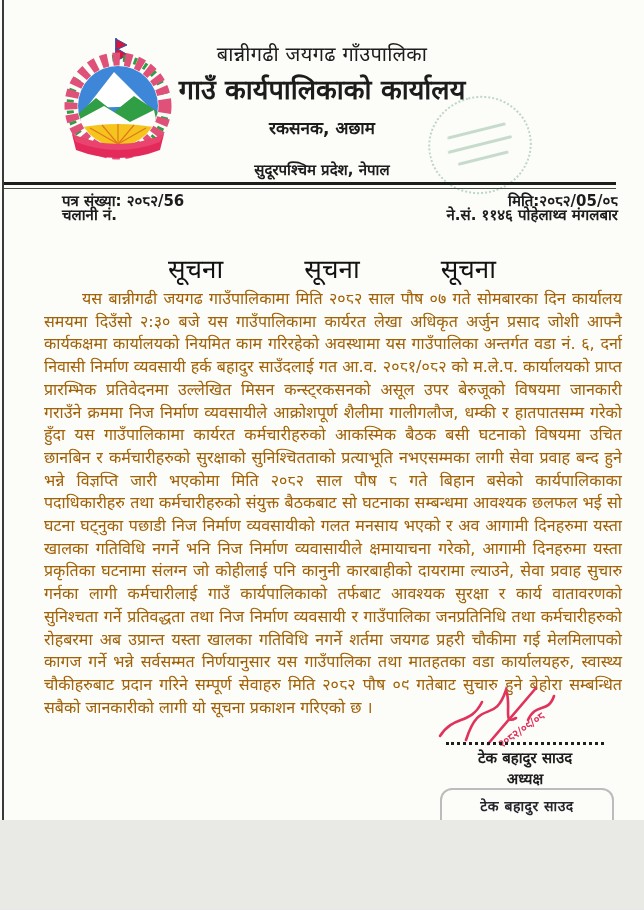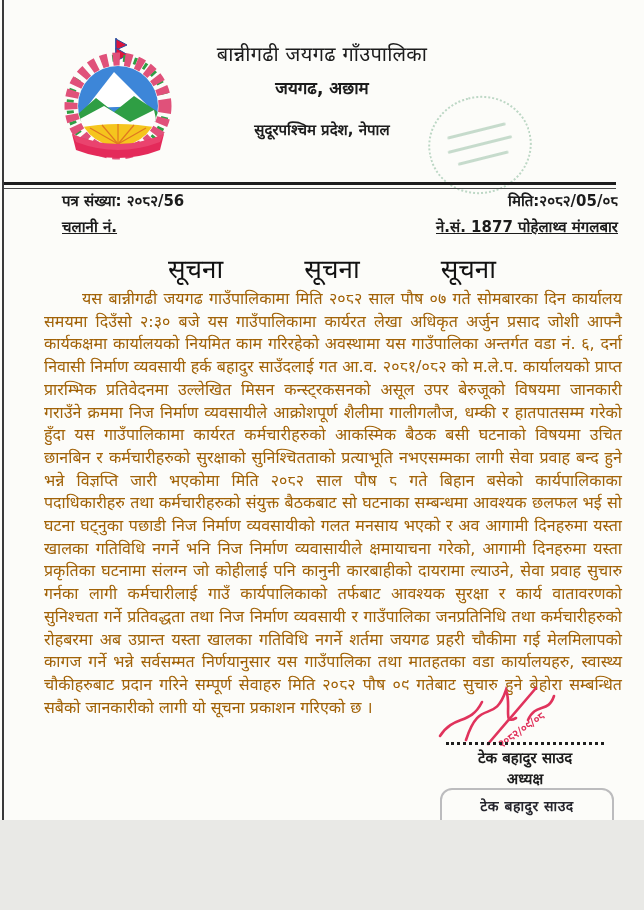--- a/index.html
+++ b/index.html
@@ -22,21 +22,21 @@
   
   #seal{left:428px;top:96px;width:104px;height:98px;opacity:.33;transform:rotate(-14deg);}
   #seal .ring{position:absolute;inset:0;border:2px dotted #3f8f5f;border-radius:50%;}
   #seal .l{position:absolute;left:18%;height:3px;background:#5a9a72;border-radius:2px;filter:blur(.6px);}
   
   #rule-top{left:4px;top:182px;width:612px;height:3px;border-top:3px solid #1d1d1d;border-bottom:1px solid #4a4a4a;}
   #rule-bottom{left:4px;top:844px;width:636px;height:2px;border-top:2px solid #2b2b2b;border-bottom:1px solid #2b2b2b;}
   
   .meta-row{left:62px;width:556px;display:flex;justify-content:space-between;font-size:15px;font-weight:bold;}
   #meta1{top:190px;}
-  #meta2{top:216px;text-decoration:underline;}
+  #meta2{top:204px;}
   
   #notice-row{left:168px;top:250px;width:328px;display:flex;justify-content:space-between;
     font-size:26px;font-weight:normal;color:#111;}
   
   #body-text{left:44px;top:288px;width:578px;font-size:16px;line-height:22.7px;
     text-align:justify;text-indent:38px;color:#a16207;}
   
   #sig-svg{left:432px;top:680px;width:170px;height:70px;}
   #dotline{left:446px;top:742px;width:158px;border-top:3px dotted #1f1f1f;}
   #sig-name{left:420px;top:747px;width:210px;text-align:center;font-size:15px;font-weight:bold;}
@@ -87,40 +87,41 @@
         <line x1="62" y1="108" x2="90" y2="92"></line>
       </g>
     </g>
 
     <path d="M16,98 Q62,118 108,98 L104,114 Q62,130 20,114 Z" fill="#e42a5a"></path>
     <path d="M16,98 Q62,118 108,98 L104,106 Q62,122 20,106 Z" fill="#f05c82" opacity=".5"></path>
   </svg>
 
   <div class="abs" id="letterhead">
     <div id="muni-name">बान्नीगढी जयगढ गाँउपालिका</div>
-    <div id="addr1">जयगढ, अछाम</div>
+    <div id="office-name">गाउँ कार्यपालिकाको कार्यालय</div>
+    <div id="addr1">रकसनक, अछाम</div>
     <div id="addr2">सुदूरपश्चिम प्रदेश, नेपाल</div>
   </div>
 
   <div class="abs" id="seal">
     <div class="ring"></div>
     <div class="l" style="top:34%;width:58%;left:21%"></div>
     <div class="l" style="top:48%;width:64%;left:18%"></div>
     <div class="l" style="top:62%;width:50%;left:25%"></div>
   </div>
 
   <div class="abs" id="rule-top"></div>
 
   <div class="abs meta-row" id="meta1">
     <span>पत्र संख्या: २०८२/56</span>
     <span>मिति:२०८२/05/०८</span>
   </div>
   <div class="abs meta-row" id="meta2">
     <span>चलानी नं.</span>
-    <span>ने.सं. 1877 पोहेलाथ्व मंगलबार</span>
+    <span>ने.सं. ११४६ पोहेलाथ्व मंगलबार</span>
   </div>
 
   <div class="abs" id="notice-row">
     <span>सूचना</span>
     <span>सूचना</span>
     <span>सूचना</span>
   </div>
 
   <div class="abs" id="body-text">यस बान्नीगढी जयगढ गाउँपालिकामा मिति २०८२ साल पौष ०७ गते सोमबारका दिन कार्यालय समयमा दिउँसो २:३० बजे यस गाउँपालिकामा कार्यरत लेखा अधिकृत अर्जुन प्रसाद जोशी आफ्नै कार्यकक्षमा कार्यालयको नियमित काम गरिरहेको अवस्थामा यस गाउँपालिका अन्तर्गत वडा नं. ६, दर्ना निवासी निर्माण व्यवसायी हर्क बहादुर साउँदलाई गत आ.व. २०८१/०८२ को म.ले.प. कार्यालयको प्राप्त प्रारम्भिक प्रतिवेदनमा उल्लेखित मिसन कन्स्ट्रकसनको असूल उपर बेरुजूको विषयमा जानकारी गराउँने क्रममा निज निर्माण व्यवसायीले आक्रोशपूर्ण शैलीमा गालीगलौज, धम्की र हातपातसम्म गरेको हुँदा यस गाउँपालिकामा कार्यरत कर्मचारीहरुको आकस्मिक बैठक बसी घटनाको विषयमा उचित छानबिन र कर्मचारीहरुको सुरक्षाको सुनिश्चितताको प्रत्याभूति नभएसम्मका लागी सेवा प्रवाह बन्द हुने भन्ने विज्ञप्ति जारी भएकोमा मिति २०८२ साल पौष ८ गते बिहान बसेको कार्यपालिकाका पदाधिकारीहरु तथा कर्मचारीहरुको संयुक्त बैठकबाट सो घटनाका सम्बन्धमा आवश्यक छलफल भई सो घटना घट्नुका पछाडी निज निर्माण व्यवसायीको गलत मनसाय भएको र अव आगामी दिनहरुमा यस्ता खालका गतिविधि नगर्ने भनि निज निर्माण व्यवासायीले क्षमायाचना गरेको, आगामी दिनहरुमा यस्ता प्रकृतिका घटनामा संलग्न जो कोहीलाई पनि कानुनी कारबाहीको दायरामा ल्याउने, सेवा प्रवाह सुचारु गर्नका लागी कर्मचारीलाई गाउँ कार्यपालिकाको तर्फबाट आवश्यक सुरक्षा र कार्य वातावरणको सुनिश्चता गर्ने प्रतिवद्धता तथा निज निर्माण व्यवसायी र गाउँपालिका जनप्रतिनिधि तथा कर्मचारीहरुको रोहबरमा अब उप्रान्त यस्ता खालका गतिविधि नगर्ने शर्तमा जयगढ प्रहरी चौकीमा गई मेलमिलापको कागज गर्ने भन्ने सर्वसम्मत निर्णयानुसार यस गाउँपालिका तथा मातहतका वडा कार्यालयहरु, स्वास्थ्य चौकीहरुबाट प्रदान गरिने सम्पूर्ण सेवाहरु मिति २०८२ पौष ०९ गतेबाट सुचारु हुने बेहोरा सम्बन्धित सबैको जानकारीको लागी यो सूचना प्रकाशन गरिएको छ ।</div>
 

